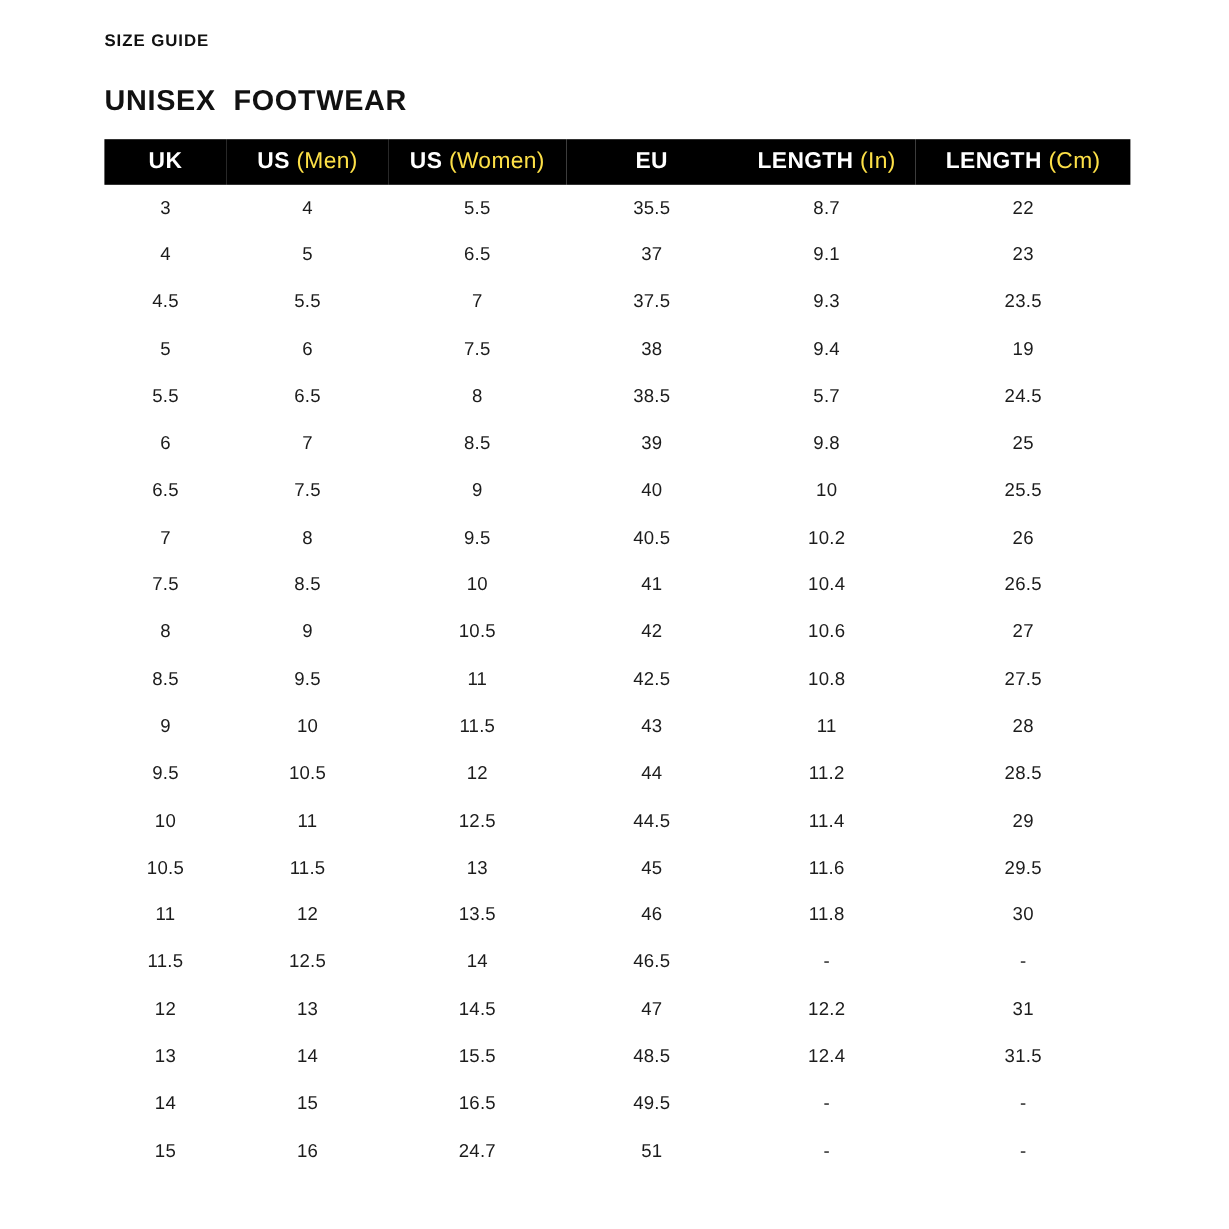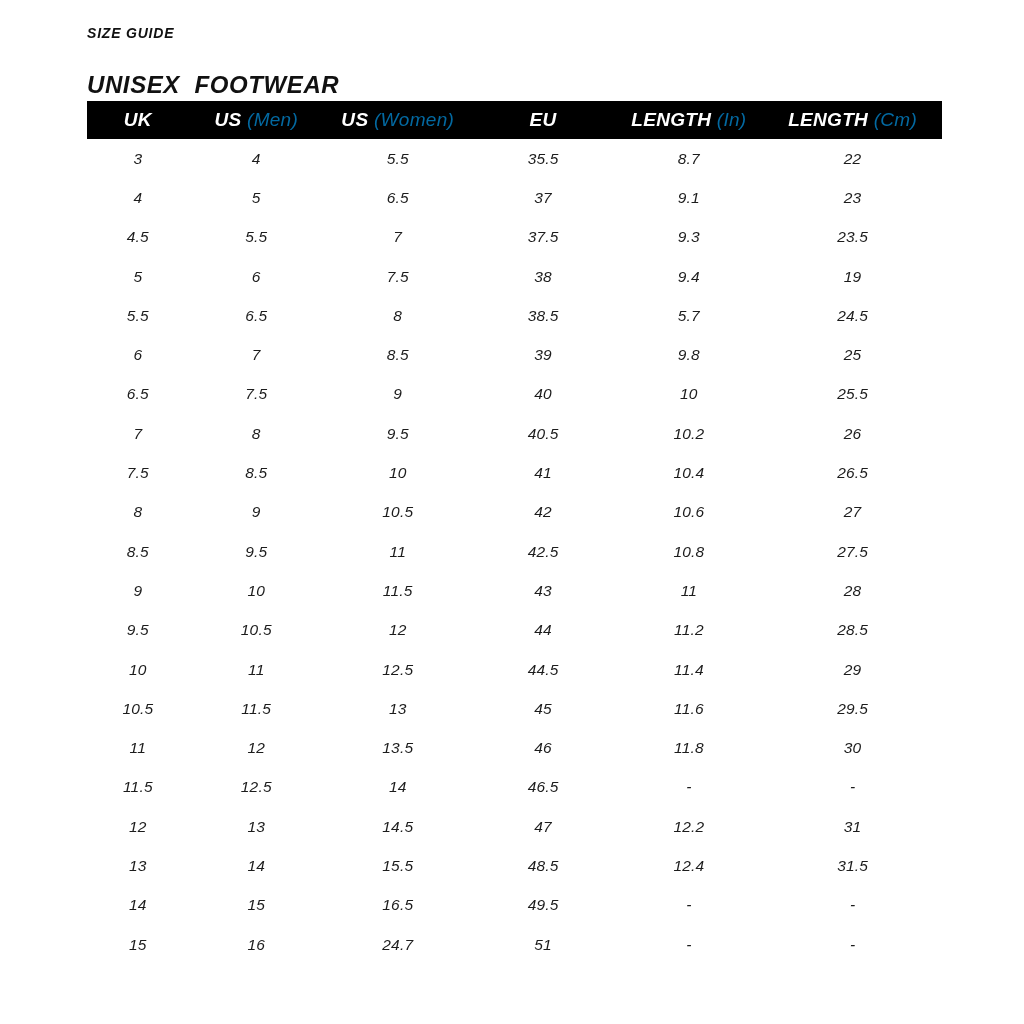--- a/index.html
+++ b/index.html
@@ -13,39 +13,38 @@
     width: 1024px;
     height: 1024px;
     background: #ffffff;
     position: relative;
   }
   .content {
     position: absolute;
     left: 87px;
     top: 0;
     width: 855px;
-    font-style: italic;
   }
   .eyebrow {
     margin-top: 25px;
     font-size: 14px;
     font-weight: 700;
     letter-spacing: 0.8px;
     color: #111111;
   }
   .page-title {
     margin-top: 30px;
     font-size: 24px;
     font-weight: 700;
     letter-spacing: 0.6px;
     color: #111111;
     white-space: pre;
   }
   table.size-table {
-    margin-top: 2px;
+    margin-top: 17px;
     width: 855px;
     border-collapse: collapse;
     table-layout: fixed;
   }
   table.size-table col.c0 { width: 11.9%; }
   table.size-table col.c1 { width: 15.8%; }
   table.size-table col.c2 { width: 17.3%; }
   table.size-table col.c3 { width: 16.7%; }
   table.size-table col.c4 { width: 17.4%; }
   table.size-table col.c5 { width: 20.9%; }
@@ -55,21 +54,21 @@
     height: 38px;
     font-size: 19px;
     font-weight: 700;
     text-align: center;
     vertical-align: middle;
     letter-spacing: 0.3px;
     padding: 0;
   }
   table.size-table thead th .light {
     font-weight: 400;
-    color: #0369a1;
+    color: #fde047;
   }
   table.size-table tbody td {
     height: 39.3px;
     font-size: 15.5px;
     font-weight: 400;
     text-align: center;
     vertical-align: middle;
     color: #1c1c1c;
     padding: 0;
     letter-spacing: 0.2px;

